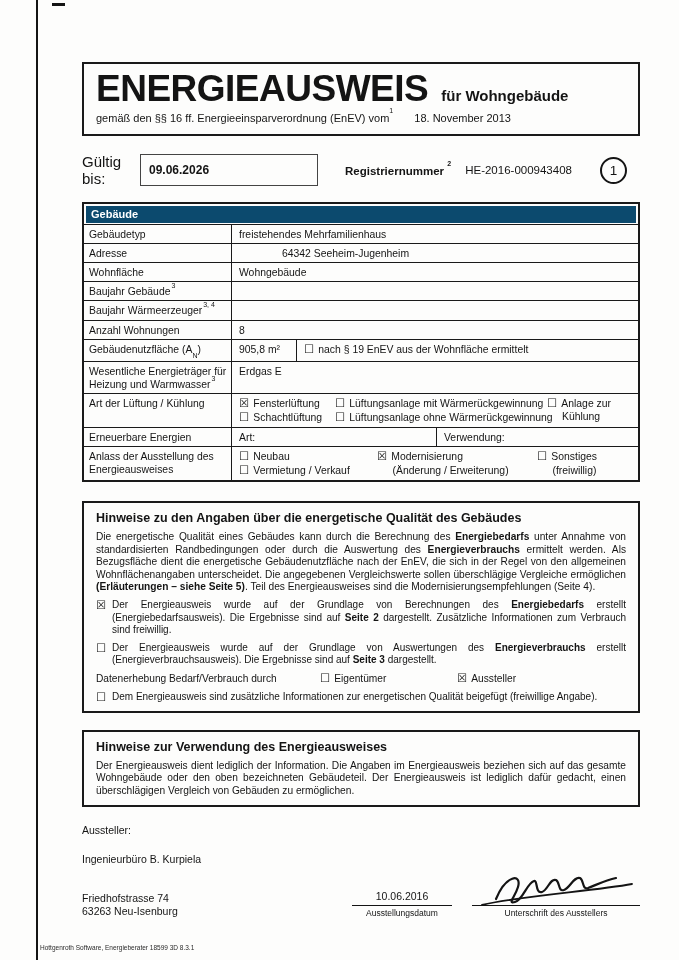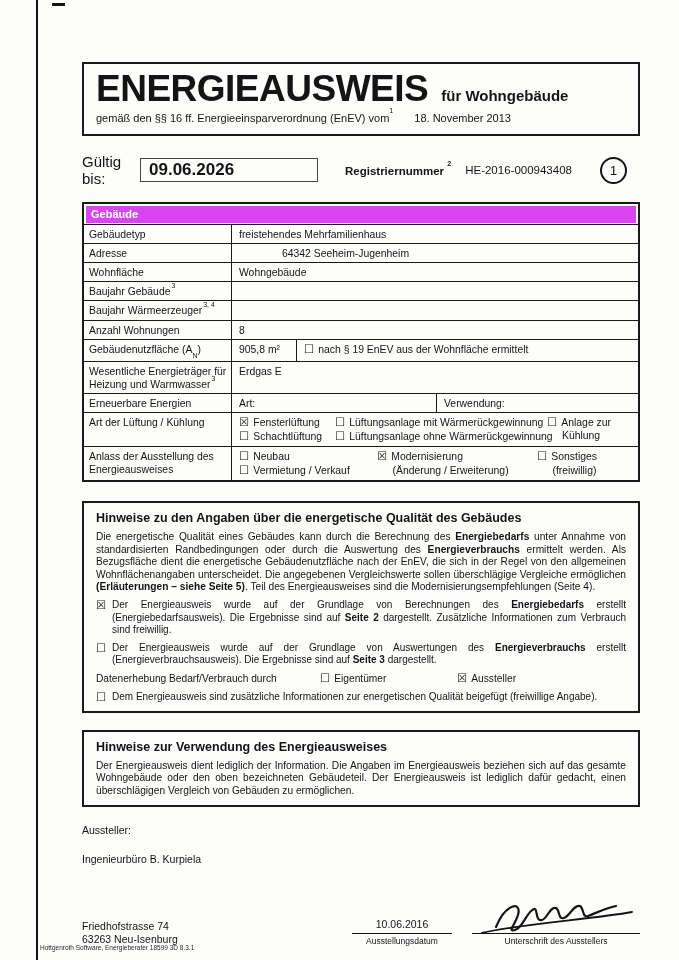--- a/index.html
+++ b/index.html
@@ -18,29 +18,29 @@
   .title-row { display:flex; align-items:baseline; }
   .doc-title { font-size:37px; font-weight:bold; letter-spacing:-0.5px; line-height:1.05; }
   .doc-subtitle { font-size:15px; font-weight:bold; margin-left:13px; }
   .law-line { font-size:11px; margin-top:2px; }
   .law-line sup { font-size:7px; position:relative; top:-4px; }
   .law-date { margin-left:18px; }
 
   
   .meta-row { display:flex; align-items:center; height:26px; margin-bottom:19px; }
   .valid-label { font-size:15px; width:58px; }
-  .date-box { width:178px; height:24px; border:1px solid #444; font-weight:bold; font-size:17px; display:flex; align-items:center; padding-left:8px; }
+  .date-box { width:178px; height:32px; border:1px solid #444; font-weight:bold; font-size:12px; display:flex; align-items:center; padding-left:8px; }
   .reg-label { margin-left:27px; font-weight:bold; font-size:11.5px; }
   .reg-label sup { font-size:7px; position:relative; top:-4px; }
   .reg-value { margin-left:14px; font-size:11.5px; }
   .page-circle { margin-left:auto; margin-right:13px; width:27px; height:27px; border:2px solid #141414; border-radius:50%; display:flex; align-items:center; justify-content:center; font-size:13.5px; }
 
   
   .btable { border:2px solid #1a1a1a; margin-bottom:19px; }
-  .bbar { background:#d946ef; color:#fff; font-weight:bold; font-size:11px; line-height:12px; padding:2px 5px 3px; margin:2px 2px 1px; }
+  .bbar { background:#0c4a6e; color:#fff; font-weight:bold; font-size:11px; line-height:12px; padding:2px 5px 3px; margin:2px 2px 1px; }
   .brow { display:flex; border-top:1px solid #1a1a1a; min-height:19px; font-size:10.4px; line-height:1.25; }
   .bl { width:148px; border-right:1px solid #1a1a1a; padding:3px 4px 2px 5px; flex:none; }
   .bv { padding:3px 4px 2px 7px; flex:1; }
   .bv.mid { flex:none; width:65px; border-right:1px solid #1a1a1a; }
   .bv.art { flex:none; width:205px; border-right:1px solid #1a1a1a; }
   .bv.indent { padding-left:50px; }
   .s-sup { font-size:7px; position:relative; top:-3px; margin-left:1px; }
   .s-sub { font-size:7px; position:relative; top:2px; }
   .cb { font-family:"DejaVu Sans", sans-serif; font-size:11.5px; line-height:1; margin-right:4px; }
   .cols { display:flex; flex:1; padding:3px 2px 2px 7px; }
@@ -61,21 +61,21 @@
   .hitem { display:flex; margin-top:6px; }
   .hitem .cb { flex:none; width:14px; margin-right:2px; position:relative; top:1px; }
   .htext { font-size:10px; line-height:1.22; text-align:justify; flex:1; }
   .hdata { display:flex; margin-top:7px; font-size:10.2px; }
   .hdlabel { width:224px; flex:none; }
   .hopt { width:137px; flex:none; }
 
   
   .issuer { margin-bottom:10px; font-size:10.5px; }
   .issuer-label { margin-bottom:17px; }
-  .issuer-company { margin-bottom:30px; }
+  .issuer-company { margin-bottom:2px; }
   .sig-row { display:flex; align-items:flex-end; }
   .addr { flex:1; line-height:1.25; }
   .datecol { width:100px; flex:none; margin-right:20px; text-align:center; }
   .dateval { margin-bottom:3px; }
   .sigline { border-top:1px solid #141414; padding-top:2px; font-size:8.5px; text-align:center; }
   .signcol { width:168px; flex:none; text-align:center; }
   .sig-svg { display:block; margin:0 auto -4px; }
 
   .software { position:absolute; left:40px; bottom:9px; font-size:6.5px; color:#2a2a2a; }
 </style>
@@ -144,40 +144,40 @@
         <div class="bv mid"><span>905,8 m²</span></div>
         <div class="bv"><span class="cb">☐</span><span>nach § 19 EnEV aus der Wohnfläche ermittelt</span></div>
       </div>
 
       <div class="brow">
         <div class="bl"><span>Wesentliche Energieträger für Heizung und Warmwasser</span><sup class="s-sup">3</sup></div>
         <div class="bv"><span>Erdgas E</span></div>
       </div>
 
       <div class="brow">
-        <div class="bl"><span>Erneuerbare Energien</span></div>
-        <div class="bv art"><span>Art:</span></div>
-        <div class="bv"><span>Verwendung:</span></div>
-      </div>
-
-      <div class="brow">
         <div class="bl"><span>Art der Lüftung / Kühlung</span></div>
         <div class="cols">
           <div class="vcol1">
             <div class="cbl"><span class="cb">☒</span><span>Fensterlüftung</span></div>
             <div class="cbl"><span class="cb">☐</span><span>Schachtlüftung</span></div>
           </div>
           <div class="vcol2">
             <div class="cbl"><span class="cb">☐</span><span>Lüftungsanlage mit Wärmerückgewinnung</span></div>
             <div class="cbl"><span class="cb">☐</span><span>Lüftungsanlage ohne Wärmerückgewinnung</span></div>
           </div>
           <div class="vcol3">
             <div class="cbl hang"><span class="cb">☐</span><span>Anlage zur Kühlung</span></div>
           </div>
         </div>
+      </div>
+
+      <div class="brow">
+        <div class="bl"><span>Erneuerbare Energien</span></div>
+        <div class="bv art"><span>Art:</span></div>
+        <div class="bv"><span>Verwendung:</span></div>
       </div>
 
       <div class="brow">
         <div class="bl"><span>Anlass der Ausstellung des Energieausweises</span></div>
         <div class="cols">
           <div class="ocol1">
             <div class="cbl"><span class="cb">☐</span><span>Neubau</span></div>
             <div class="cbl"><span class="cb">☐</span><span>Vermietung / Verkauf</span></div>
           </div>
           <div class="ocol2">

